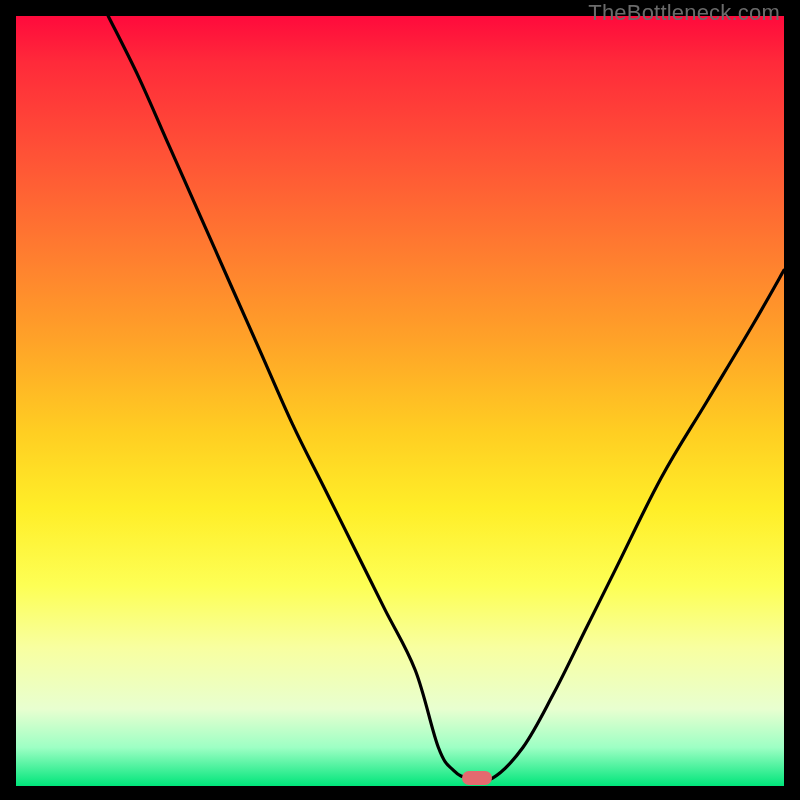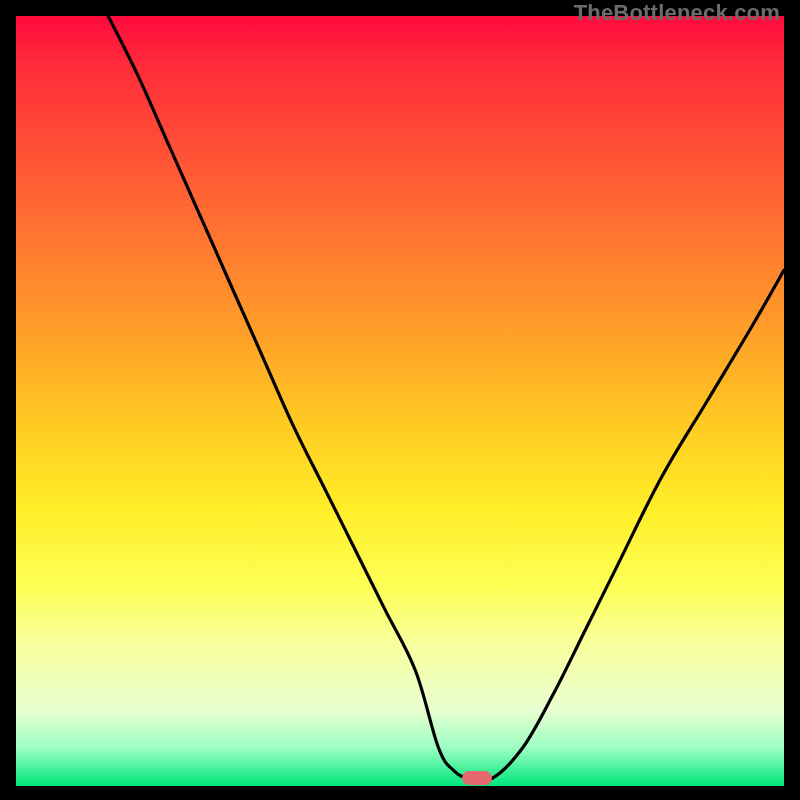--- a/index.html
+++ b/index.html
@@ -42,21 +42,21 @@
       #00e57a 100%
     );
     overflow: hidden;
   }
   .attribution {
     position: absolute;
     top: 0px;
     right: 20px;
     color: #6b6b6b;
     font-size: 22px;
-    font-weight: 700;
+    font-weight: 400;
     letter-spacing: 0.2px;
     z-index: 10;
     user-select: none;
   }
   svg.curve {
     position: absolute;
     left: 0;
     top: 0;
     width: 768px;
     height: 770px;

